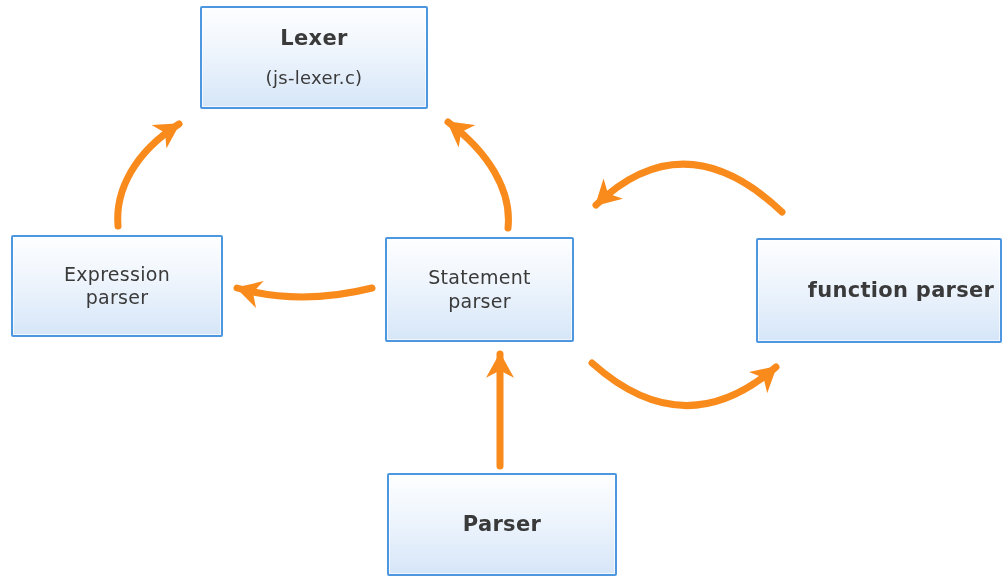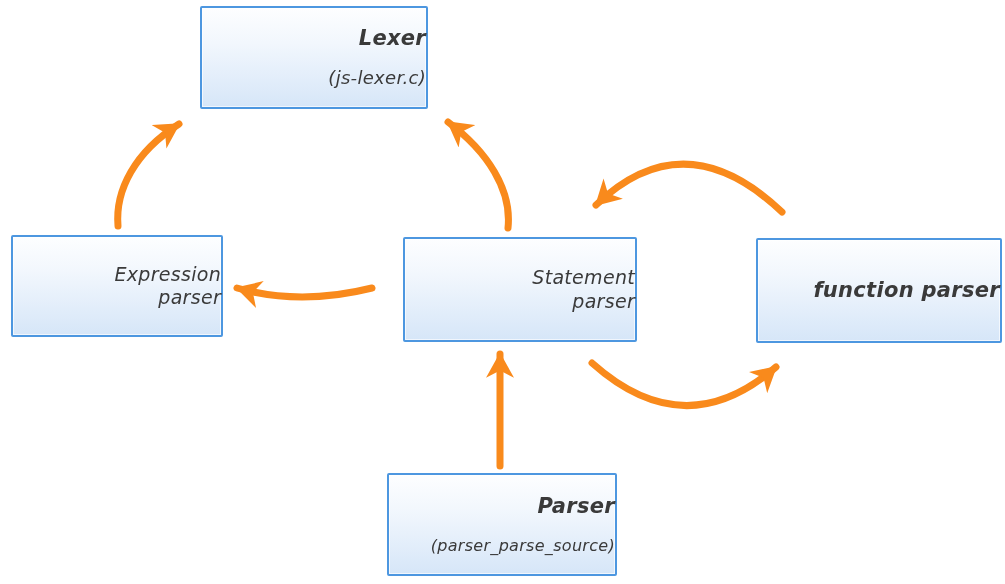--- a/index.html
+++ b/index.html
@@ -25,45 +25,44 @@
   }
   .node {
     position: absolute;
     box-sizing: border-box;
     border: 2px solid #4d97e0;
     border-radius: 2px;
     background: linear-gradient(to bottom, #fdfeff 0%, #f2f7fd 35%, #d6e6f8 100%);
     box-shadow: inset 0 0 0 1px rgba(255,255,255,0.65);
     display: flex;
     flex-direction: column;
-    align-items: flex-end;
+    align-items: center;
     justify-content: center;
     text-align: center;
     color: #3a3a3a;
     line-height: 1.22;
     letter-spacing: 0.3px;
-    font-style: italic;
   }
   .node .title {
     font-size: 19px;
   }
   .node .title.big {
     font-size: 21px;
     font-weight: bold;
   }
   .node .subtitle {
     font-size: 18px;
     margin-top: 16px;
   }
   .node .subtitle.small {
     font-size: 16px;
   }
   #node-lexer      { left: 200px; top: 6px;   width: 228px; height: 103px; }
   #node-expression { left: 11px;  top: 235px; width: 212px; height: 102px; }
-  #node-statement  { left: 403px; top: 237px; width: 234px; height: 105px; }
+  #node-statement  { left: 385px; top: 237px; width: 189px; height: 105px; }
   #node-function   { left: 756px; top: 238px; width: 246px; height: 105px; padding-left: 44px; }
   #node-parser     { left: 387px; top: 473px; width: 230px; height: 103px; }
 </style>
 </head>
 <body>
 
 <div id="canvas">
 
   <svg id="arrow-layer" viewBox="0 0 1005 584" xmlns="http://www.w3.org/2000/svg">
     <defs>
@@ -95,16 +94,15 @@
     <div class="title">Statement</div>
     <div class="title">parser</div>
   </div>
 
   <div class="node" id="node-function">
     <div class="title big">function parser</div>
   </div>
 
   <div class="node" id="node-parser">
     <div class="title big">Parser</div>
-    <div class="subtitle small">(parser_parse_source)</div>
   </div>
 
 </div>
 
 </body></html>

